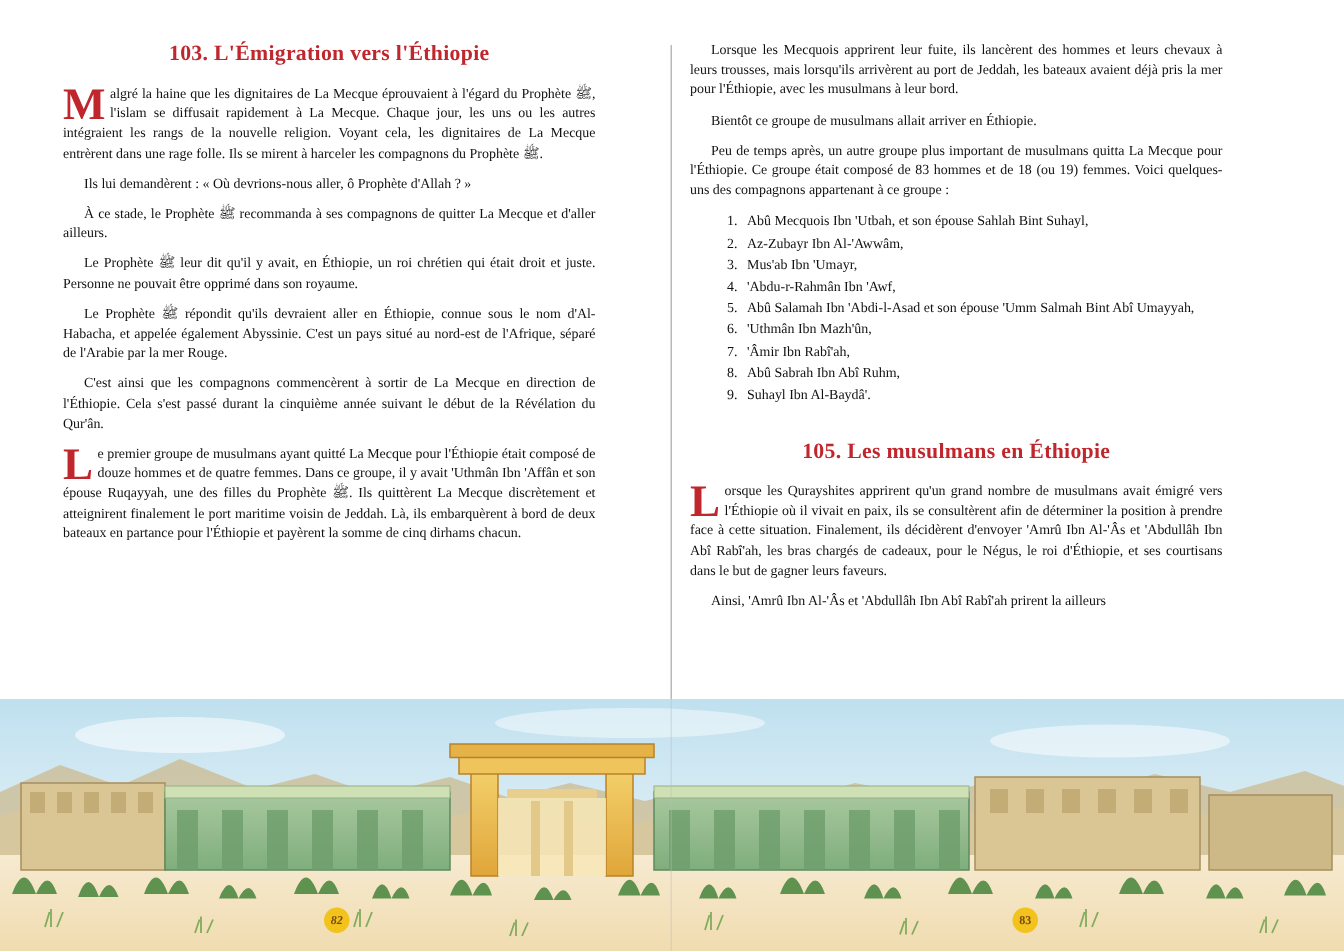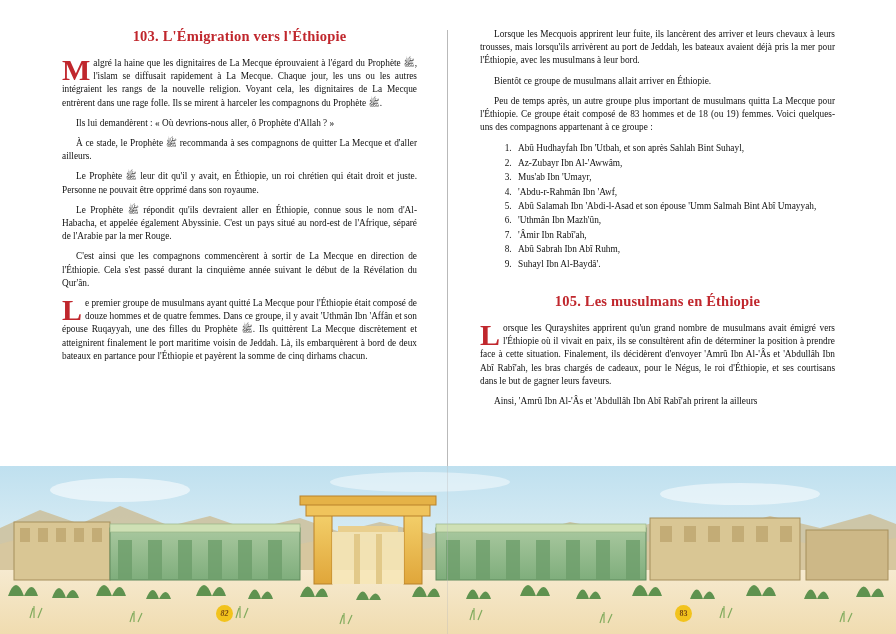--- a/index.html
+++ b/index.html
@@ -19,21 +19,20 @@
     position: absolute;
     left: 0; top: 0;
     width: 896px;
     height: 470px;
     box-sizing: border-box;
   }
   .col {
     position: absolute;
     top: 28px;
     width: 355px;
-    margin-left: 20px;
   }
   .col-left { left: 42px; }
   .col-right { left: 460px; }
 
   .gutter {
     position: absolute;
     left: 447px;
     top: 30px;
     width: 1px;
     height: 600px;
@@ -139,26 +138,26 @@
       <p class="body">Le Prophète ﷺ répondit qu'ils devraient aller en Éthiopie, connue sous le nom d'Al-Habacha, et appelée également Abyssinie. C'est un pays situé au nord-est de l'Afrique, séparé de l'Arabie par la mer Rouge.</p>
       <p class="body">C'est ainsi que les compagnons commencèrent à sortir de La Mecque en direction de l'Éthiopie. Cela s'est passé durant la cinquième année suivant le début de la Révélation du Qur'ân.</p>
 
 
       <p class="dropcap-par"><span class="dropcap">L</span><span>e premier groupe de musulmans ayant quitté La Mecque pour l'Éthiopie était composé de douze hommes et de quatre femmes. Dans ce groupe, il y avait 'Uthmân Ibn 'Affân et son épouse Ruqayyah, une des filles du Prophète ﷺ. Ils quittèrent La Mecque discrètement et atteignirent finalement le port maritime voisin de Jeddah. Là, ils embarquèrent à bord de deux bateaux en partance pour l'Éthiopie et payèrent la somme de cinq dirhams chacun.</span></p>
 
     </div>
 
     <div class="col col-right">
 
-      <p class="body">Lorsque les Mecquois apprirent leur fuite, ils lancèrent des arriver et leurs chevaux à leurs trousses, mais lorsqu'ils arrivèrent au port de Jeddah, les bateaux avaient déjà pris la mer pour l'Éthiopie, avec les musulmans à leur bord.</p>
+      <p class="body">Lorsque les Mecquois apprirent leur fuite, ils lancèrent des hommes et leurs chevaux à leurs trousses, mais lorsqu'ils arrivèrent au port de Jeddah, les bateaux avaient déjà pris la mer pour l'Éthiopie, avec les musulmans à leur bord.</p>
       <p class="body">Bientôt ce groupe de musulmans allait arriver en Éthiopie.</p>
       <p class="body">Peu de temps après, un autre groupe plus important de musulmans quitta La Mecque pour l'Éthiopie. Ce groupe était composé de 83 hommes et de 18 (ou 19) femmes. Voici quelques-uns des compagnons appartenant à ce groupe :</p>
 
       <ol class="names">
-        <li>Abû Hudhayfah Ibn 'Utbah, et son après Sahlah Bint Suhayl,</li>
+        <li>Abû Mecquois Ibn 'Utbah, et son épouse Sahlah Bint Suhayl,</li>
         <li>Az-Zubayr Ibn Al-'Awwâm,</li>
         <li>Mus'ab Ibn 'Umayr,</li>
         <li>'Abdu-r-Rahmân Ibn 'Awf,</li>
         <li>Abû Salamah Ibn 'Abdi-l-Asad et son épouse 'Umm Salmah Bint Abî Umayyah,</li>
         <li>'Uthmân Ibn Mazh'ûn,</li>
         <li>'Âmir Ibn Rabî'ah,</li>
         <li>Abû Sabrah Ibn Abî Ruhm,</li>
         <li>Suhayl Ibn Al-Baydâ'.</li>
       </ol>
 

